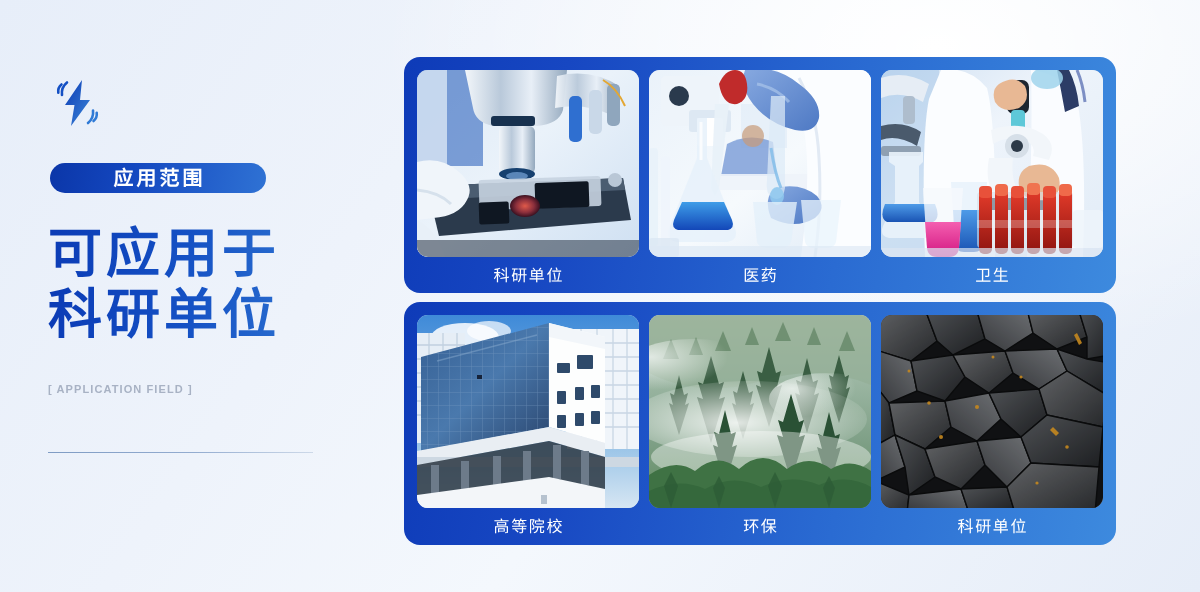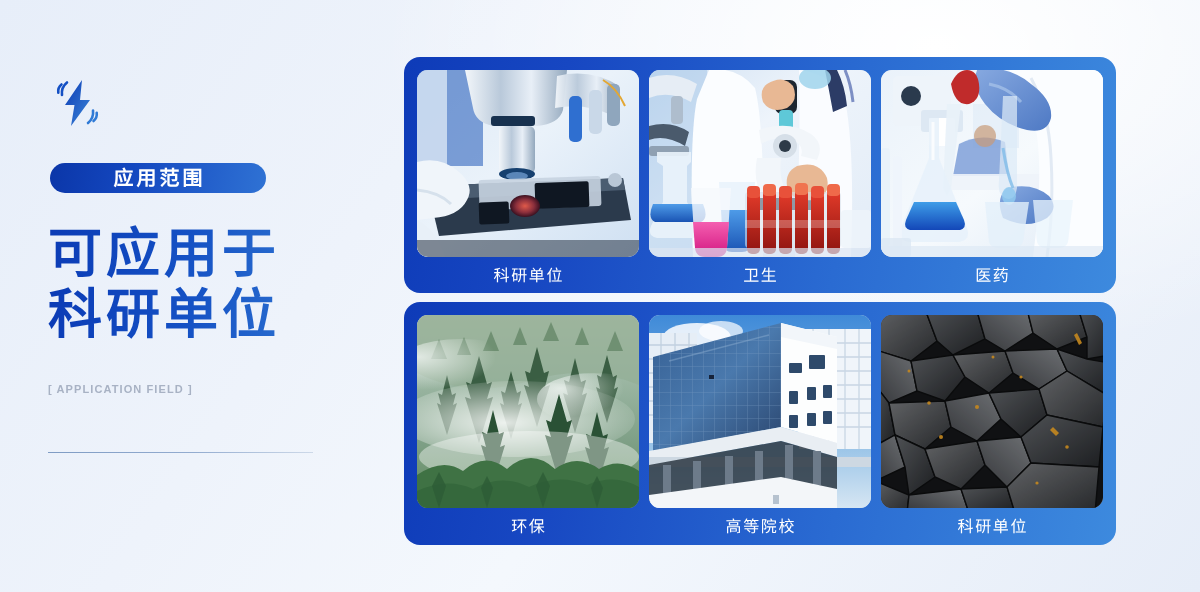--- a/index.html
+++ b/index.html
@@ -165,20 +165,81 @@
           <ellipse cx="108" cy="136" rx="15" ry="11" fill="url(#p1spec)"></ellipse>
           <circle cx="198" cy="110" r="7" fill="#b9c7d6"></circle>
 
           <path d="M0 92 q24 -6 42 10 q16 14 8 28 q-8 16 -34 18 L0 150 Z" fill="#f0f5fa"></path>
           <path d="M0 120 q22 2 34 14" stroke="#d6e1ec" stroke-width="3" fill="none"></path>
           <path d="M0 150 q20 10 28 37 L0 187 Z" fill="#e8f0f8"></path>
           <rect x="0" y="170" width="222" height="17" fill="#243142" opacity="0.55"></rect>
         </svg>
       </div>
       <div class="card-label">科研单位</div>
+    </div>
+
+    <div class="card">
+      <div class="card-photo">
+        <svg class="photo-svg" viewBox="0 0 222 187" preserveAspectRatio="xMidYMid slice">
+          <defs>
+            <linearGradient id="p2bg" x1="0" y1="0" x2="1" y2="1">
+              <stop offset="0%" stop-color="#eaf2fa"></stop>
+                <stop offset="55%" stop-color="#f6fafd"></stop>
+              <stop offset="100%" stop-color="#dfeaf6"></stop>
+            </linearGradient>
+            <linearGradient id="p2glove" x1="0" y1="0" x2="1" y2="1">
+              <stop offset="0%" stop-color="#87a9e0"></stop>
+                <stop offset="100%" stop-color="#4e79c4"></stop>
+            </linearGradient>
+            <linearGradient id="p2liq" x1="0" y1="0" x2="0" y2="1">
+              <stop offset="0%" stop-color="#3e9de8"></stop>
+                <stop offset="100%" stop-color="#1347b8"></stop>
+            </linearGradient>
+          </defs>
+          <rect width="222" height="187" fill="url(#p2bg)"></rect>
+
+          <rect x="12" y="6" width="58" height="50" rx="5" fill="#eef4fa"></rect>
+          <circle cx="30" cy="26" r="10" fill="#2a3a4d"></circle>
+          <rect x="40" y="40" width="42" height="22" rx="3" fill="#dde8f3"></rect>
+          <rect x="48" y="48" width="26" height="28" rx="3" fill="#ffffff"></rect>
+          <rect x="92" y="34" width="46" height="44" fill="#e4eef8" opacity="0.8"></rect>
+
+          <path d="M78 74 q22 -12 46 -2 l4 34 H72 Z" fill="#7fa0d8" opacity="0.85"></path>
+          <circle cx="104" cy="66" r="11" fill="#c79a77" opacity="0.7"></circle>
+          <rect x="70" y="104" width="110" height="16" fill="#eef3f9" opacity="0.9"></rect>
+
+          <path d="M128 0 q22 26 28 66 q6 46 -4 121 H222 V0 Z" fill="#fbfdff"></path>
+          <path d="M150 8 q18 34 20 80 q3 50 -4 99" stroke="#e2eaf4" stroke-width="3" fill="none"></path>
+
+          <path d="M96 0 q30 -6 54 14 q22 16 20 34 q-4 16 -24 12 q-26 -6 -42 -26 q-14 -18 -8 -34 Z" fill="url(#p2glove)"></path>
+          <path d="M108 14 q20 4 32 18" stroke="#a9c4ea" stroke-width="3" fill="none" opacity="0.7"></path>
+
+          <path d="M126 118 q26 -6 42 8 q10 12 -2 22 q-20 12 -44 0 q-8 -20 4 -30 Z" fill="url(#p2glove)"></path>
+
+          <path d="M70 14 q6 -14 16 -14 q10 0 12 14 q2 16 -10 20 q-14 2 -18 -20 Z" fill="#c02b2b"></path>
+          <path d="M80 34 L70 118 L66 126 L62 118 L66 34 Z" fill="#e8f1f9" opacity="0.92"></path>
+
+          <path d="M122 26 L118 110 q-2 14 6 18 q10 4 12 -10 L136 26 Z" fill="#dceaf6" opacity="0.72"></path>
+          <path d="M122 78 q4 26 10 40" stroke="#7fbce8" stroke-width="3" fill="none" opacity="0.8"></path>
+          <ellipse cx="128" cy="126" rx="7" ry="9" fill="#8fc9ef" opacity="0.85"></ellipse>
+
+          <path d="M48 48 h10 v40 l28 70 q4 12 -8 14 H28 q-12 -2 -8 -14 L48 88 Z" fill="#e6f1fa" opacity="0.85"></path>
+          <path d="M25 150 q-3 8 4 10 h50 q7 -2 4 -10 l-8 -18 H33 Z" fill="url(#p2liq)"></path>
+          <path d="M52 52 v38" stroke="#ffffff" stroke-width="3" opacity="0.8"></path>
+
+          <path d="M104 132 h44 l-6 40 q-2 6 -10 6 h-14 q-8 0 -10 -6 Z" fill="#e4f0fa" opacity="0.8"></path>
+          <path d="M152 130 h40 l-5 42 q-2 6 -9 6 h-13 q-7 0 -9 -6 Z" fill="#eaf4fc" opacity="0.75"></path>
+
+          <rect x="0" y="78" width="9" height="98" rx="4" fill="#e8f2fa" opacity="0.9"></rect>
+          <rect x="12" y="86" width="9" height="92" rx="4" fill="#eef5fb" opacity="0.85"></rect>
+          <rect x="0" y="168" width="30" height="19" rx="3" fill="#d9e6f2" opacity="0.7"></rect>
+          <rect x="0" y="176" width="222" height="11" fill="#dce8f4" opacity="0.65"></rect>
+        </svg>
+      </div>
+      <div class="card-label">医药</div>
     </div>
 
     <div class="card">
       <div class="card-photo">
         <svg class="photo-svg" viewBox="0 0 222 187" preserveAspectRatio="xMidYMid slice">
           <defs>
             <linearGradient id="p3bg" x1="0" y1="0" x2="1" y2="1">
               <stop offset="0%" stop-color="#cfe0f2"></stop>
                 <stop offset="40%" stop-color="#eef4fb"></stop>
               <stop offset="100%" stop-color="#e2ecf7"></stop>
@@ -247,149 +308,23 @@
               <rect x="178" y="114" width="13" height="12" rx="4" fill="#ef6a4a"></rect>
             </g>
             <rect x="96" y="150" width="96" height="8" fill="#ffffff" opacity="0.25"></rect>
           </g>
           <rect x="192" y="140" width="30" height="38" rx="4" fill="#eef4fa" opacity="0.8"></rect>
           <rect x="0" y="178" width="222" height="9" fill="#dbe6f2" opacity="0.7"></rect>
         </svg>
       </div>
       <div class="card-label">卫生</div>
     </div>
-
-    <div class="card">
-      <div class="card-photo">
-        <svg class="photo-svg" viewBox="0 0 222 187" preserveAspectRatio="xMidYMid slice">
-          <defs>
-            <linearGradient id="p2bg" x1="0" y1="0" x2="1" y2="1">
-              <stop offset="0%" stop-color="#eaf2fa"></stop>
-                <stop offset="55%" stop-color="#f6fafd"></stop>
-              <stop offset="100%" stop-color="#dfeaf6"></stop>
-            </linearGradient>
-            <linearGradient id="p2glove" x1="0" y1="0" x2="1" y2="1">
-              <stop offset="0%" stop-color="#87a9e0"></stop>
-                <stop offset="100%" stop-color="#4e79c4"></stop>
-            </linearGradient>
-            <linearGradient id="p2liq" x1="0" y1="0" x2="0" y2="1">
-              <stop offset="0%" stop-color="#3e9de8"></stop>
-                <stop offset="100%" stop-color="#1347b8"></stop>
-            </linearGradient>
-          </defs>
-          <rect width="222" height="187" fill="url(#p2bg)"></rect>
-
-          <rect x="12" y="6" width="58" height="50" rx="5" fill="#eef4fa"></rect>
-          <circle cx="30" cy="26" r="10" fill="#2a3a4d"></circle>
-          <rect x="40" y="40" width="42" height="22" rx="3" fill="#dde8f3"></rect>
-          <rect x="48" y="48" width="26" height="28" rx="3" fill="#ffffff"></rect>
-          <rect x="92" y="34" width="46" height="44" fill="#e4eef8" opacity="0.8"></rect>
-
-          <path d="M78 74 q22 -12 46 -2 l4 34 H72 Z" fill="#7fa0d8" opacity="0.85"></path>
-          <circle cx="104" cy="66" r="11" fill="#c79a77" opacity="0.7"></circle>
-          <rect x="70" y="104" width="110" height="16" fill="#eef3f9" opacity="0.9"></rect>
-
-          <path d="M128 0 q22 26 28 66 q6 46 -4 121 H222 V0 Z" fill="#fbfdff"></path>
-          <path d="M150 8 q18 34 20 80 q3 50 -4 99" stroke="#e2eaf4" stroke-width="3" fill="none"></path>
-
-          <path d="M96 0 q30 -6 54 14 q22 16 20 34 q-4 16 -24 12 q-26 -6 -42 -26 q-14 -18 -8 -34 Z" fill="url(#p2glove)"></path>
-          <path d="M108 14 q20 4 32 18" stroke="#a9c4ea" stroke-width="3" fill="none" opacity="0.7"></path>
-
-          <path d="M126 118 q26 -6 42 8 q10 12 -2 22 q-20 12 -44 0 q-8 -20 4 -30 Z" fill="url(#p2glove)"></path>
-
-          <path d="M70 14 q6 -14 16 -14 q10 0 12 14 q2 16 -10 20 q-14 2 -18 -20 Z" fill="#c02b2b"></path>
-          <path d="M80 34 L70 118 L66 126 L62 118 L66 34 Z" fill="#e8f1f9" opacity="0.92"></path>
-
-          <path d="M122 26 L118 110 q-2 14 6 18 q10 4 12 -10 L136 26 Z" fill="#dceaf6" opacity="0.72"></path>
-          <path d="M122 78 q4 26 10 40" stroke="#7fbce8" stroke-width="3" fill="none" opacity="0.8"></path>
-          <ellipse cx="128" cy="126" rx="7" ry="9" fill="#8fc9ef" opacity="0.85"></ellipse>
-
-          <path d="M48 48 h10 v40 l28 70 q4 12 -8 14 H28 q-12 -2 -8 -14 L48 88 Z" fill="#e6f1fa" opacity="0.85"></path>
-          <path d="M25 150 q-3 8 4 10 h50 q7 -2 4 -10 l-8 -18 H33 Z" fill="url(#p2liq)"></path>
-          <path d="M52 52 v38" stroke="#ffffff" stroke-width="3" opacity="0.8"></path>
-
-          <path d="M104 132 h44 l-6 40 q-2 6 -10 6 h-14 q-8 0 -10 -6 Z" fill="#e4f0fa" opacity="0.8"></path>
-          <path d="M152 130 h40 l-5 42 q-2 6 -9 6 h-13 q-7 0 -9 -6 Z" fill="#eaf4fc" opacity="0.75"></path>
-
-          <rect x="0" y="78" width="9" height="98" rx="4" fill="#e8f2fa" opacity="0.9"></rect>
-          <rect x="12" y="86" width="9" height="92" rx="4" fill="#eef5fb" opacity="0.85"></rect>
-          <rect x="0" y="168" width="30" height="19" rx="3" fill="#d9e6f2" opacity="0.7"></rect>
-          <rect x="0" y="176" width="222" height="11" fill="#dce8f4" opacity="0.65"></rect>
-        </svg>
-      </div>
-      <div class="card-label">医药</div>
-    </div>
   </div>
 
   <div class="panel row-2">
-
-    <div class="card">
-      <div class="card-photo">
-        <svg class="photo-svg" viewBox="0 0 222 193" preserveAspectRatio="xMidYMid slice">
-          <defs>
-            <linearGradient id="p5bg" x1="0" y1="0" x2="0" y2="1">
-              <stop offset="0%" stop-color="#b6c5ad"></stop>
-                <stop offset="30%" stop-color="#9fb9a6"></stop>
-              <stop offset="65%" stop-color="#7fa087"></stop>
-                <stop offset="100%" stop-color="#5e8a5c"></stop>
-            </linearGradient>
-            <radialGradient id="p5mist" cx="0.45" cy="0.55" r="0.65">
-              <stop offset="0%" stop-color="#ffffff" stop-opacity="0.85"></stop>
-              <stop offset="100%" stop-color="#ffffff" stop-opacity="0"></stop>
-            </radialGradient>
-            <radialGradient id="p5mist2" cx="0.2" cy="0.3" r="0.55">
-              <stop offset="0%" stop-color="#f2f6f4" stop-opacity="0.8"></stop>
-              <stop offset="100%" stop-color="#f2f6f4" stop-opacity="0"></stop>
-            </radialGradient>
-          </defs>
-          <rect width="222" height="193" fill="url(#p5bg)"></rect>
-
-          <path d="M0 0 H222 V70 Q170 48 112 66 Q52 84 0 58 Z" fill="#93ae96" opacity="0.7"></path>
-          <g fill="#4d7351" opacity="0.55">
-            <path d="M14 44 l8 -20 8 20 Z"></path>
-              <path d="M40 40 l7 -18 7 18 Z"></path>
-            <path d="M66 36 l8 -20 8 20 Z"></path>
-              <path d="M96 30 l7 -18 7 18 Z"></path>
-            <path d="M126 26 l8 -19 8 19 Z"></path>
-              <path d="M158 30 l7 -18 7 18 Z"></path>
-            <path d="M190 36 l8 -20 8 20 Z"></path>
-          </g>
-
-          <g fill="#31563a" opacity="0.9">
-            <path d="M120 112 l-13 -42 l5 2 l-4 -16 l5 2 l7 -26 l7 26 l5 -2 l-4 16 l5 -2 l-13 42 Z"></path>
-            <path d="M158 118 l-12 -40 l5 2 l-4 -15 l5 2 l6 -24 l6 24 l5 -2 l-4 15 l5 -2 l-12 40 Z"></path>
-            <path d="M62 128 l-14 -46 l6 2 l-5 -17 l5 2 l8 -28 l8 28 l5 -2 l-5 17 l6 -2 l-14 46 Z"></path>
-            <path d="M94 124 l-11 -36 l4 2 l-3 -14 l4 2 l6 -22 l6 22 l4 -2 l-3 14 l4 -2 l-11 36 Z"></path>
-            <path d="M190 108 l-11 -36 l4 2 l-3 -14 l4 2 l6 -22 l6 22 l4 -2 l-3 14 l4 -2 l-11 36 Z"></path>
-            <path d="M30 120 l-10 -32 l4 2 l-3 -12 l4 2 l5 -20 l5 20 l4 -2 l-3 12 l4 -2 l-10 32 Z"></path>
-          </g>
-
-          <ellipse cx="100" cy="104" rx="118" ry="38" fill="url(#p5mist)"></ellipse>
-          <ellipse cx="44" cy="54" rx="70" ry="30" fill="url(#p5mist2)"></ellipse>
-          <ellipse cx="178" cy="84" rx="58" ry="26" fill="url(#p5mist2)"></ellipse>
-
-          <g fill="#2a5135">
-            <path d="M142 166 l-14 -46 l6 2 l-5 -17 l5 2 l8 -28 l8 28 l5 -2 l-5 17 l6 -2 l-14 46 Z"></path>
-            <path d="M180 172 l-12 -40 l5 2 l-4 -15 l5 2 l6 -24 l6 24 l5 -2 l-4 15 l5 -2 l-12 40 Z"></path>
-            <path d="M76 170 l-12 -40 l5 2 l-4 -15 l5 2 l6 -24 l6 24 l5 -2 l-4 15 l5 -2 l-12 40 Z"></path>
-          </g>
-          <ellipse cx="112" cy="142" rx="110" ry="26" fill="#ffffff" opacity="0.4"></ellipse>
-
-          <path d="M0 160 q26 -18 46 -4 q22 -20 44 -2 q24 -22 48 0 q22 -16 44 0 q20 -12 40 2 V193 H0 Z" fill="#3f7244"></path>
-          <path d="M0 176 q30 -14 56 -2 q28 -16 56 -2 q30 -14 58 -2 q28 -12 52 2 V193 H0 Z" fill="#35683c"></path>
-          <g fill="#2e5c36" opacity="0.8">
-            <path d="M22 193 l-7 -22 l7 -14 l7 14 l-7 22 Z"></path>
-            <path d="M70 193 l-6 -20 l6 -12 l6 12 l-6 20 Z"></path>
-            <path d="M126 193 l-7 -22 l7 -14 l7 14 l-7 22 Z"></path>
-            <path d="M180 193 l-6 -20 l6 -12 l6 12 l-6 20 Z"></path>
-          </g>
-        </svg>
-      </div>
-      <div class="card-label">环保</div>
-    </div>
 
     <div class="card">
       <div class="card-photo">
         <svg class="photo-svg" viewBox="0 0 222 193" preserveAspectRatio="xMidYMid slice">
           <defs>
             <linearGradient id="p4sky" x1="0" y1="0" x2="0" y2="1">
               <stop offset="0%" stop-color="#3f8ad8"></stop>
                 <stop offset="70%" stop-color="#9dc6e8"></stop>
               <stop offset="100%" stop-color="#d6e6f3"></stop>
             </linearGradient>
@@ -443,20 +378,85 @@
             <rect x="76" y="141" width="8" height="34"></rect>
             <rect x="106" y="136" width="8" height="33"></rect>
             <rect x="136" y="130" width="8" height="34"></rect>
             <rect x="164" y="136" width="8" height="34"></rect>
           </g>
           <path d="M0 180 L132 162 L188 174 L188 193 H0 Z" fill="#f3f6f9"></path>
           <rect x="124" y="180" width="6" height="9" fill="#b6c2cf"></rect>
         </svg>
       </div>
       <div class="card-label">高等院校</div>
+    </div>
+
+    <div class="card">
+      <div class="card-photo">
+        <svg class="photo-svg" viewBox="0 0 222 193" preserveAspectRatio="xMidYMid slice">
+          <defs>
+            <linearGradient id="p5bg" x1="0" y1="0" x2="0" y2="1">
+              <stop offset="0%" stop-color="#b6c5ad"></stop>
+                <stop offset="30%" stop-color="#9fb9a6"></stop>
+              <stop offset="65%" stop-color="#7fa087"></stop>
+                <stop offset="100%" stop-color="#5e8a5c"></stop>
+            </linearGradient>
+            <radialGradient id="p5mist" cx="0.45" cy="0.55" r="0.65">
+              <stop offset="0%" stop-color="#ffffff" stop-opacity="0.85"></stop>
+              <stop offset="100%" stop-color="#ffffff" stop-opacity="0"></stop>
+            </radialGradient>
+            <radialGradient id="p5mist2" cx="0.2" cy="0.3" r="0.55">
+              <stop offset="0%" stop-color="#f2f6f4" stop-opacity="0.8"></stop>
+              <stop offset="100%" stop-color="#f2f6f4" stop-opacity="0"></stop>
+            </radialGradient>
+          </defs>
+          <rect width="222" height="193" fill="url(#p5bg)"></rect>
+
+          <path d="M0 0 H222 V70 Q170 48 112 66 Q52 84 0 58 Z" fill="#93ae96" opacity="0.7"></path>
+          <g fill="#4d7351" opacity="0.55">
+            <path d="M14 44 l8 -20 8 20 Z"></path>
+              <path d="M40 40 l7 -18 7 18 Z"></path>
+            <path d="M66 36 l8 -20 8 20 Z"></path>
+              <path d="M96 30 l7 -18 7 18 Z"></path>
+            <path d="M126 26 l8 -19 8 19 Z"></path>
+              <path d="M158 30 l7 -18 7 18 Z"></path>
+            <path d="M190 36 l8 -20 8 20 Z"></path>
+          </g>
+
+          <g fill="#31563a" opacity="0.9">
+            <path d="M120 112 l-13 -42 l5 2 l-4 -16 l5 2 l7 -26 l7 26 l5 -2 l-4 16 l5 -2 l-13 42 Z"></path>
+            <path d="M158 118 l-12 -40 l5 2 l-4 -15 l5 2 l6 -24 l6 24 l5 -2 l-4 15 l5 -2 l-12 40 Z"></path>
+            <path d="M62 128 l-14 -46 l6 2 l-5 -17 l5 2 l8 -28 l8 28 l5 -2 l-5 17 l6 -2 l-14 46 Z"></path>
+            <path d="M94 124 l-11 -36 l4 2 l-3 -14 l4 2 l6 -22 l6 22 l4 -2 l-3 14 l4 -2 l-11 36 Z"></path>
+            <path d="M190 108 l-11 -36 l4 2 l-3 -14 l4 2 l6 -22 l6 22 l4 -2 l-3 14 l4 -2 l-11 36 Z"></path>
+            <path d="M30 120 l-10 -32 l4 2 l-3 -12 l4 2 l5 -20 l5 20 l4 -2 l-3 12 l4 -2 l-10 32 Z"></path>
+          </g>
+
+          <ellipse cx="100" cy="104" rx="118" ry="38" fill="url(#p5mist)"></ellipse>
+          <ellipse cx="44" cy="54" rx="70" ry="30" fill="url(#p5mist2)"></ellipse>
+          <ellipse cx="178" cy="84" rx="58" ry="26" fill="url(#p5mist2)"></ellipse>
+
+          <g fill="#2a5135">
+            <path d="M142 166 l-14 -46 l6 2 l-5 -17 l5 2 l8 -28 l8 28 l5 -2 l-5 17 l6 -2 l-14 46 Z"></path>
+            <path d="M180 172 l-12 -40 l5 2 l-4 -15 l5 2 l6 -24 l6 24 l5 -2 l-4 15 l5 -2 l-12 40 Z"></path>
+            <path d="M76 170 l-12 -40 l5 2 l-4 -15 l5 2 l6 -24 l6 24 l5 -2 l-4 15 l5 -2 l-12 40 Z"></path>
+          </g>
+          <ellipse cx="112" cy="142" rx="110" ry="26" fill="#ffffff" opacity="0.4"></ellipse>
+
+          <path d="M0 160 q26 -18 46 -4 q22 -20 44 -2 q24 -22 48 0 q22 -16 44 0 q20 -12 40 2 V193 H0 Z" fill="#3f7244"></path>
+          <path d="M0 176 q30 -14 56 -2 q28 -16 56 -2 q30 -14 58 -2 q28 -12 52 2 V193 H0 Z" fill="#35683c"></path>
+          <g fill="#2e5c36" opacity="0.8">
+            <path d="M22 193 l-7 -22 l7 -14 l7 14 l-7 22 Z"></path>
+            <path d="M70 193 l-6 -20 l6 -12 l6 12 l-6 20 Z"></path>
+            <path d="M126 193 l-7 -22 l7 -14 l7 14 l-7 22 Z"></path>
+            <path d="M180 193 l-6 -20 l6 -12 l6 12 l-6 20 Z"></path>
+          </g>
+        </svg>
+      </div>
+      <div class="card-label">环保</div>
     </div>
 
     <div class="card">
       <div class="card-photo">
         <svg class="photo-svg" viewBox="0 0 222 193" preserveAspectRatio="xMidYMid slice">
           <defs>
             <linearGradient id="p6a" x1="0" y1="0" x2="1" y2="1">
               <stop offset="0%" stop-color="#6d6f72"></stop>
                 <stop offset="100%" stop-color="#2a2c2f"></stop>
             </linearGradient>

